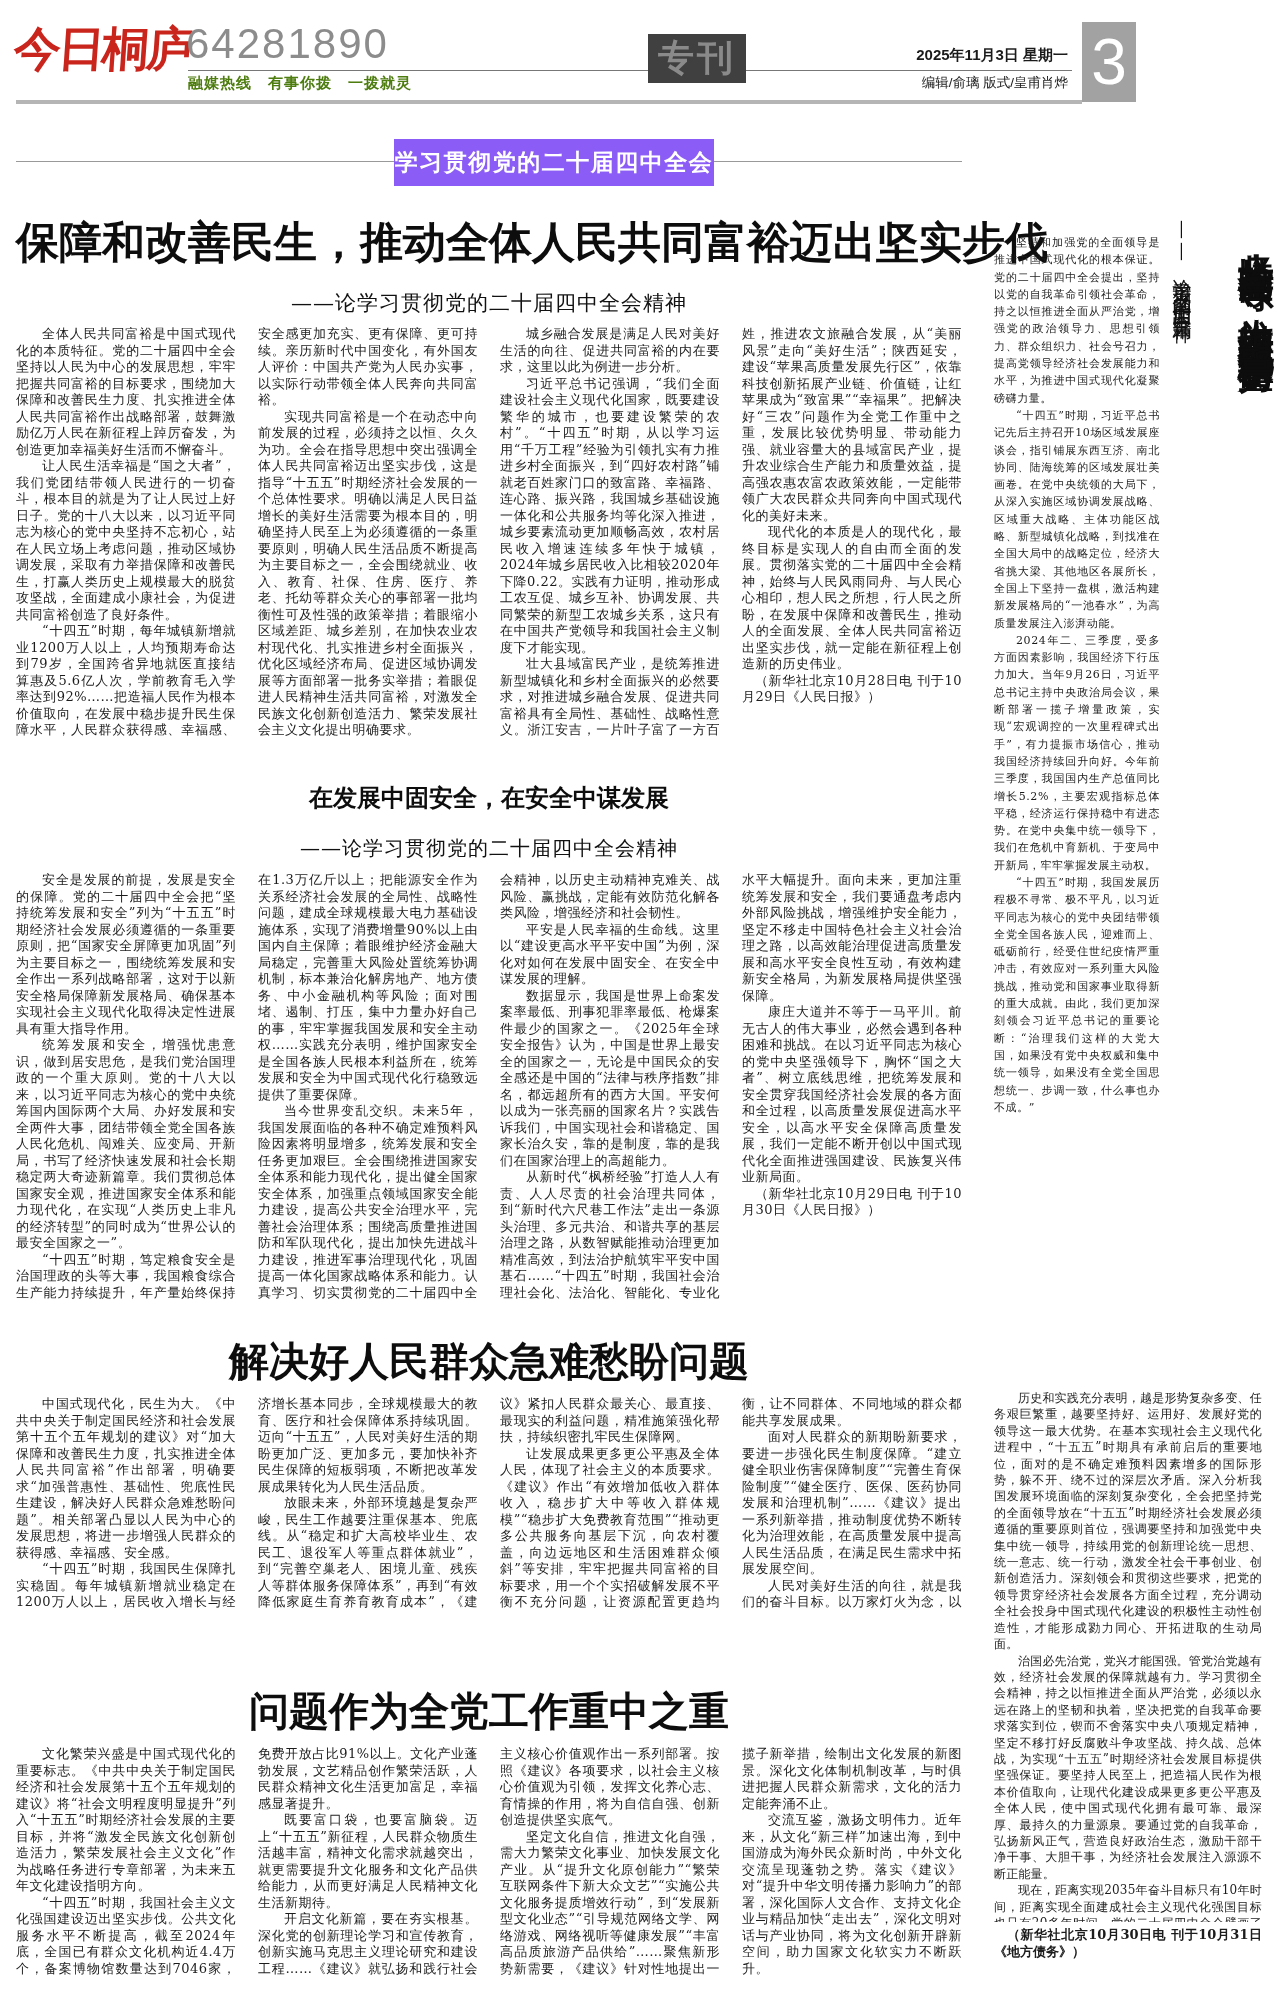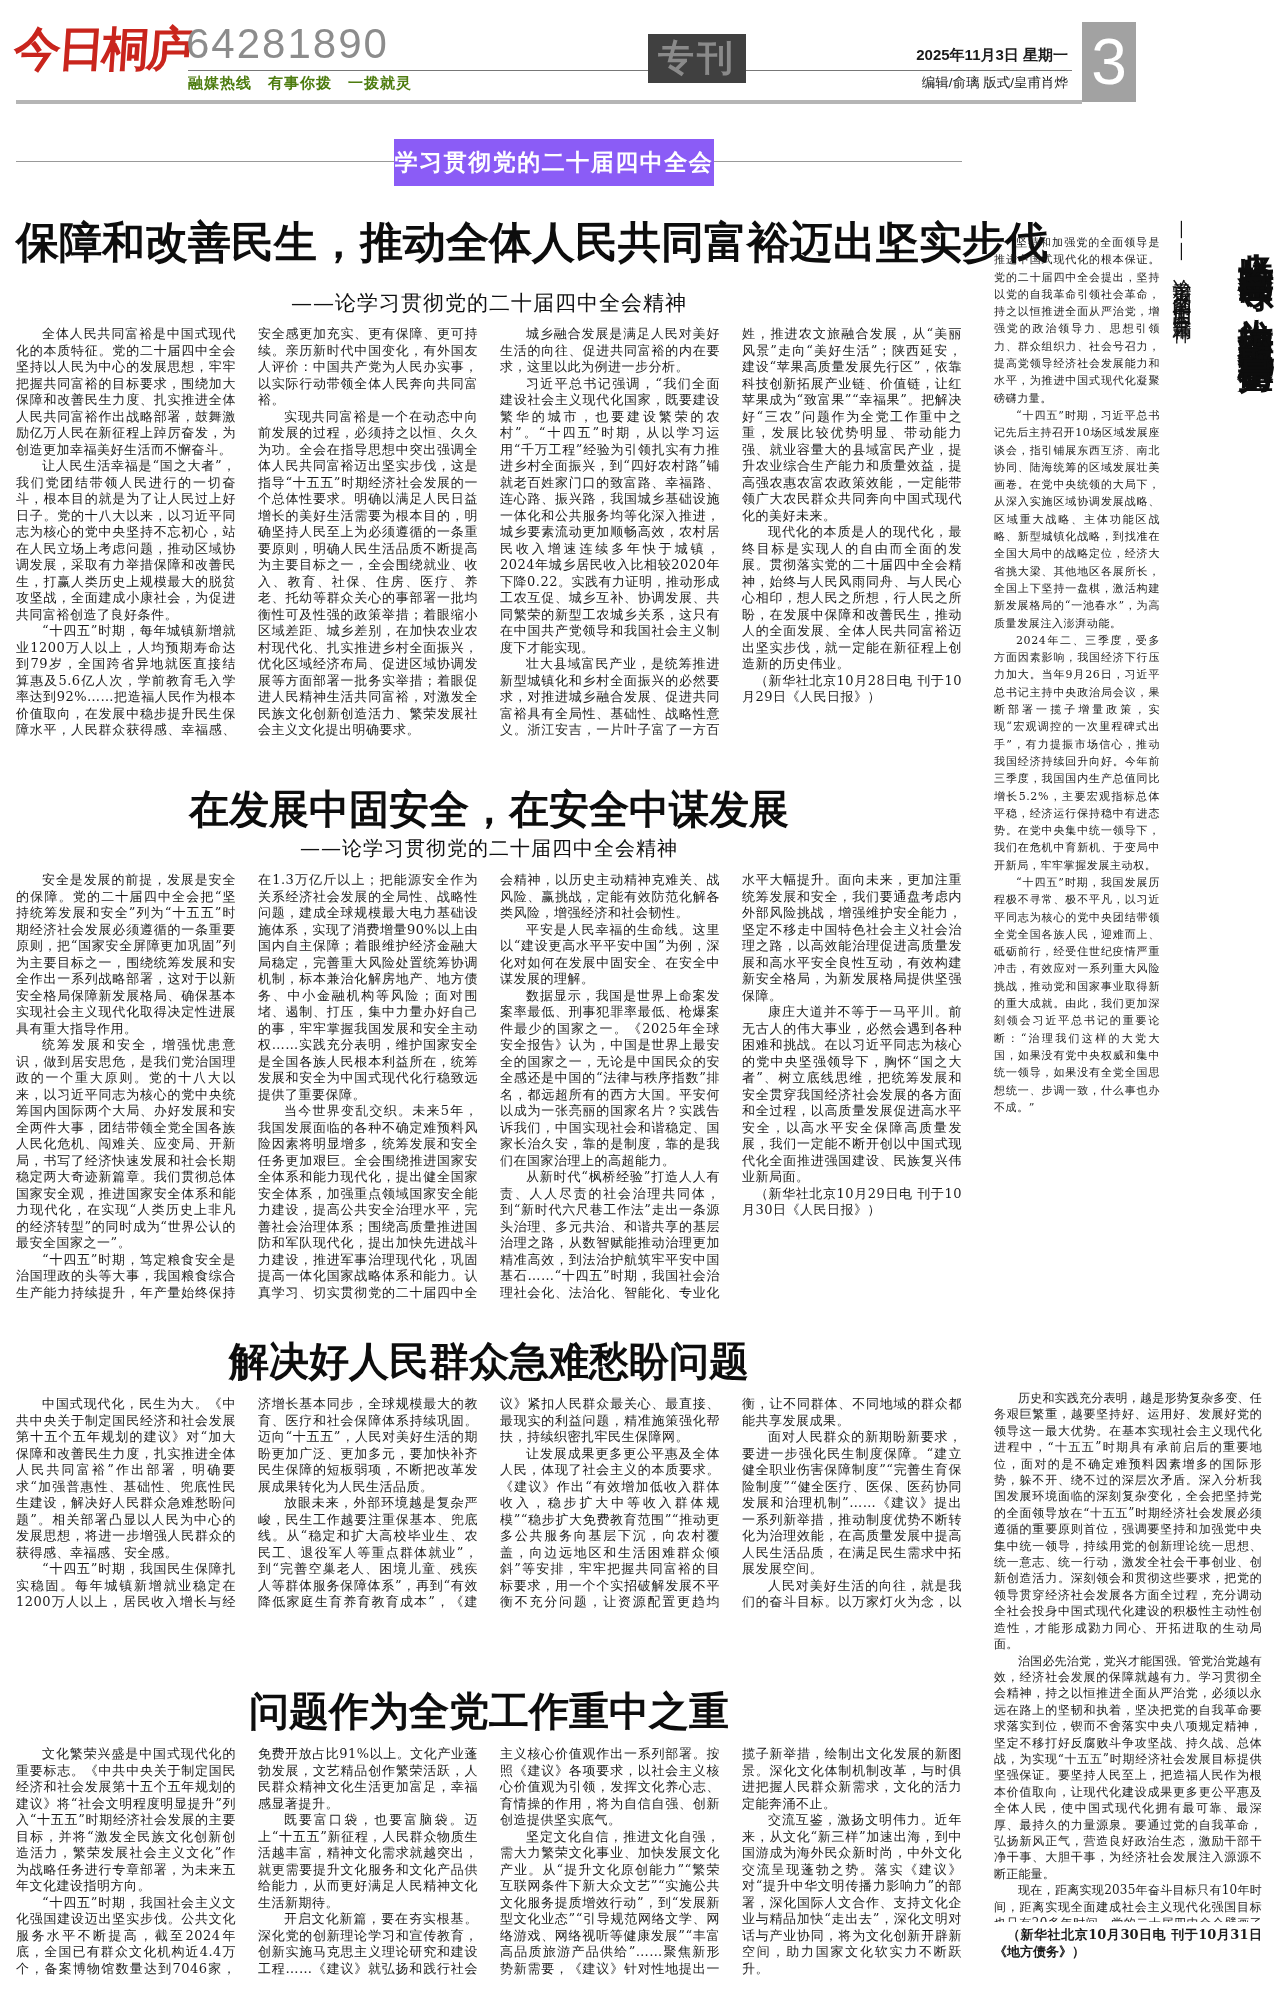--- a/index.html
+++ b/index.html
@@ -25,21 +25,21 @@
   .mast-rule{position:absolute;left:16px;top:100px;width:1066px;height:4px;background:#b5b5b5;}
   
   .banner-line{position:absolute;left:16px;top:161px;width:946px;height:1px;background:#999;z-index:0;}
   .banner{position:absolute;left:394px;top:139px;width:320px;height:47px;background:#8b5cf6;z-index:1;
         color:#fff;font-family:"Liberation Sans",sans-serif;font-weight:700;font-size:23px;
         line-height:47px;text-align:center;letter-spacing:1.5px;}
   
   .headline{position:absolute;left:16px;width:946px;text-align:center;color:#0d0d0d;
         font-family:"Liberation Sans",sans-serif;font-weight:900;white-space:nowrap;}
   .headline.h1{top:214px;font-size:43px;letter-spacing:0px;}
-  .headline.h2{top:782px;font-size:40px;}
+  .headline.h2{top:782px;font-size:24px;}
   .headline.h3{top:1334px;font-size:40px;}
   .headline.h4{top:1684px;font-size:40px;}
   .subhead{position:absolute;left:16px;width:946px;text-align:center;color:#111;
         font-size:21px;letter-spacing:1px;}
   .subhead.s1{top:289px;}
   .subhead.s2{top:835px;font-size:20px;}
   .body-cols{position:absolute;left:16px;width:946px;column-count:4;column-gap:22px;
         column-fill:auto;overflow:hidden;text-align:justify;font-size:13px;
         line-height:16.5px;letter-spacing:0.5px;}
   .body-cols.b1{top:326px;height:424px;}

